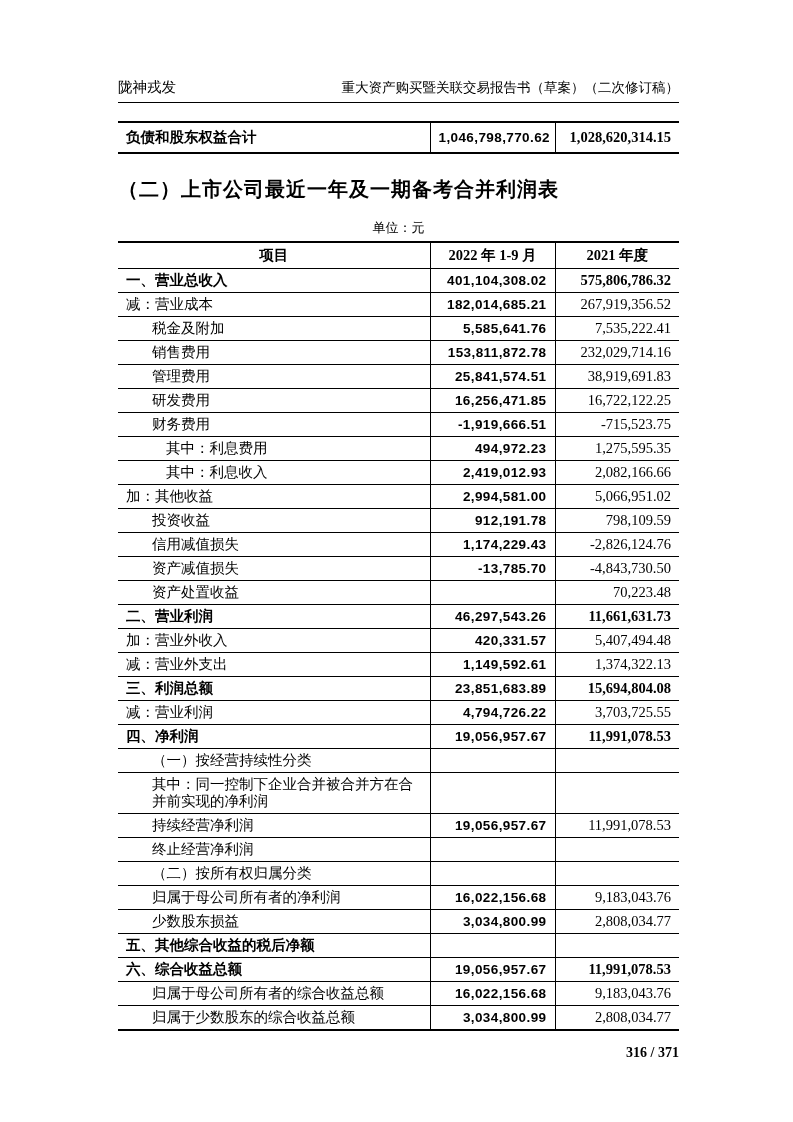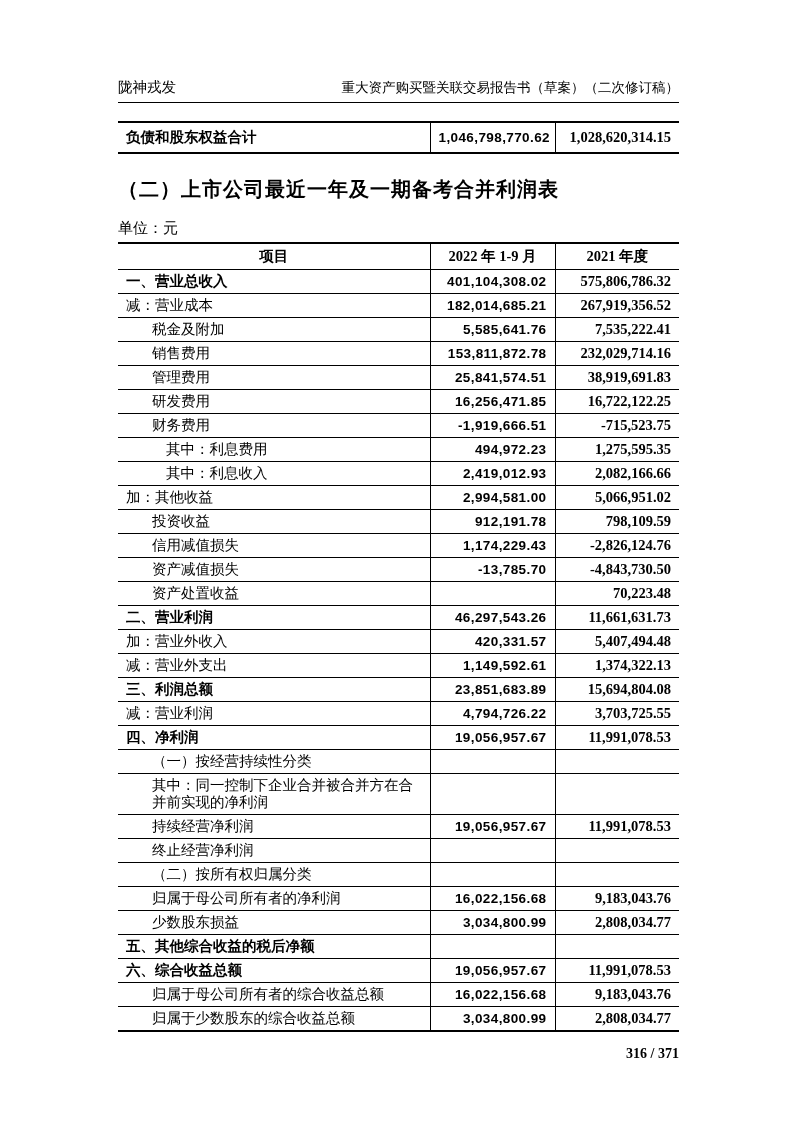--- a/index.html
+++ b/index.html
@@ -58,21 +58,21 @@
   .num22 {
     font-family: "Liberation Sans", "DejaVu Sans", sans-serif;
     font-weight: bold;
     font-size: 13.5px;
     letter-spacing: 0.4px;
     text-align: right;
     margin-left: 43px;
   }
   .num21 {
     font-family: "Liberation Serif", "DejaVu Serif", serif;
-    font-weight: bold;
+    font-weight: normal;
     text-align: right;
   }
   tr.bold .label { font-weight: bold; }
   tr.bold .num21 { font-weight: bold; }
 
   
   .balance-table { margin-top: 18px; }
   .balance-table { border-top: 2.5px solid #000; border-bottom: 2.5px solid #000; }
   .balance-table td { border-top: none; border-bottom: none; padding-top: 6px; padding-bottom: 6px; }
 
@@ -80,22 +80,22 @@
   .section-title {
     margin-top: 22px;
     font-family: "Liberation Sans", "DejaVu Sans", sans-serif;
     font-weight: bold;
     font-size: 20px;
     letter-spacing: 1px;
   }
   .unit-line {
     margin-top: 16px;
     margin-bottom: 4px;
-    text-align: left;
-    font-size: 15px;
+    text-align: center;
+    font-size: 13px;
   }
 
   
   .income-table { border-top: 2.5px solid #000; border-bottom: 2.5px solid #000; }
   .income-table thead th {
     font-weight: bold;
     border-top: none;
     border-bottom: 1.5px solid #000;
     padding-top: 4px; padding-bottom: 4px;
   }

